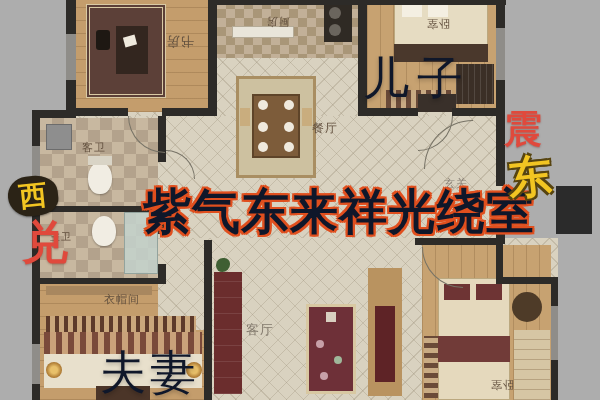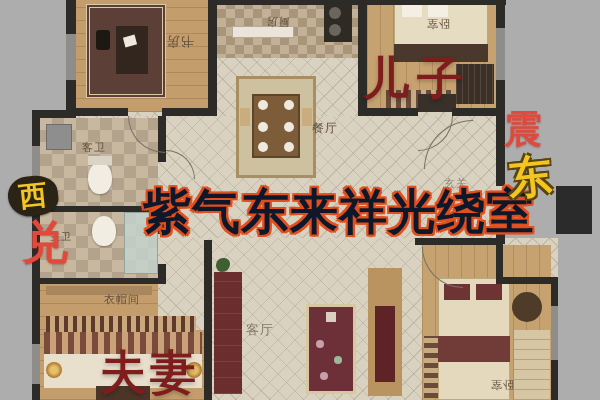--- a/index.html
+++ b/index.html
@@ -19,21 +19,21 @@
     background-image:conic-gradient(#b3a28c 90deg,#c8b8a0 90deg 180deg,#b3a28c 180deg 270deg,#c8b8a0 270deg);
     background-size:24px 24px;}
   .checker-k{background:#c2b098;
     background-image:conic-gradient(#a99678 90deg,#c2b098 90deg 180deg,#a99678 180deg 270deg,#c2b098 270deg);
     background-size:18px 18px;}
   .wall{background:#2d2b28;z-index:40;}
   .wall-lt{background:#8f8d89;z-index:41;}
   .arc{border:1px solid #777366;background:transparent;z-index:42;}
   .rlabel{z-index:55;color:#63513f;font-size:11px;letter-spacing:1px;white-space:nowrap;}
   .rlabel.flip{transform:rotate(180deg);}
-  .big-white{z-index:70;color:#7f1d1d;font-weight:700;white-space:nowrap;
+  .big-white{z-index:70;color:#0f172a;font-weight:400;white-space:nowrap;
     text-shadow:0 2px 4px rgba(0,0,0,.25);}
   .blessing{z-index:72;font-size:48px;font-weight:700;letter-spacing:1px;white-space:nowrap;
     color:#0f172a;
     text-shadow:-2px -2px 0 #e04f1e,2px -2px 0 #e04f1e,-2px 2px 0 #e04f1e,2px 2px 0 #e04f1e,
                  0 -2px 0 #e04f1e,0 2px 0 #e04f1e,-2px 0 0 #e04f1e,2px 0 0 #e04f1e;}
   .watermark{z-index:60;color:rgba(70,58,45,.38);font-size:13px;letter-spacing:6px;white-space:nowrap;}
   .red-char{z-index:72;color:#e0493c;font-weight:700;white-space:nowrap;
     text-shadow:0 1px 2px rgba(90,20,10,.35);}
   .gold-char{z-index:72;color:#f2c522;font-weight:700;white-space:nowrap;
     text-shadow:-2px -2px 0 #574410,2px -2px 0 #574410,-2px 2px 0 #574410,2px 2px 0 #574410;}

